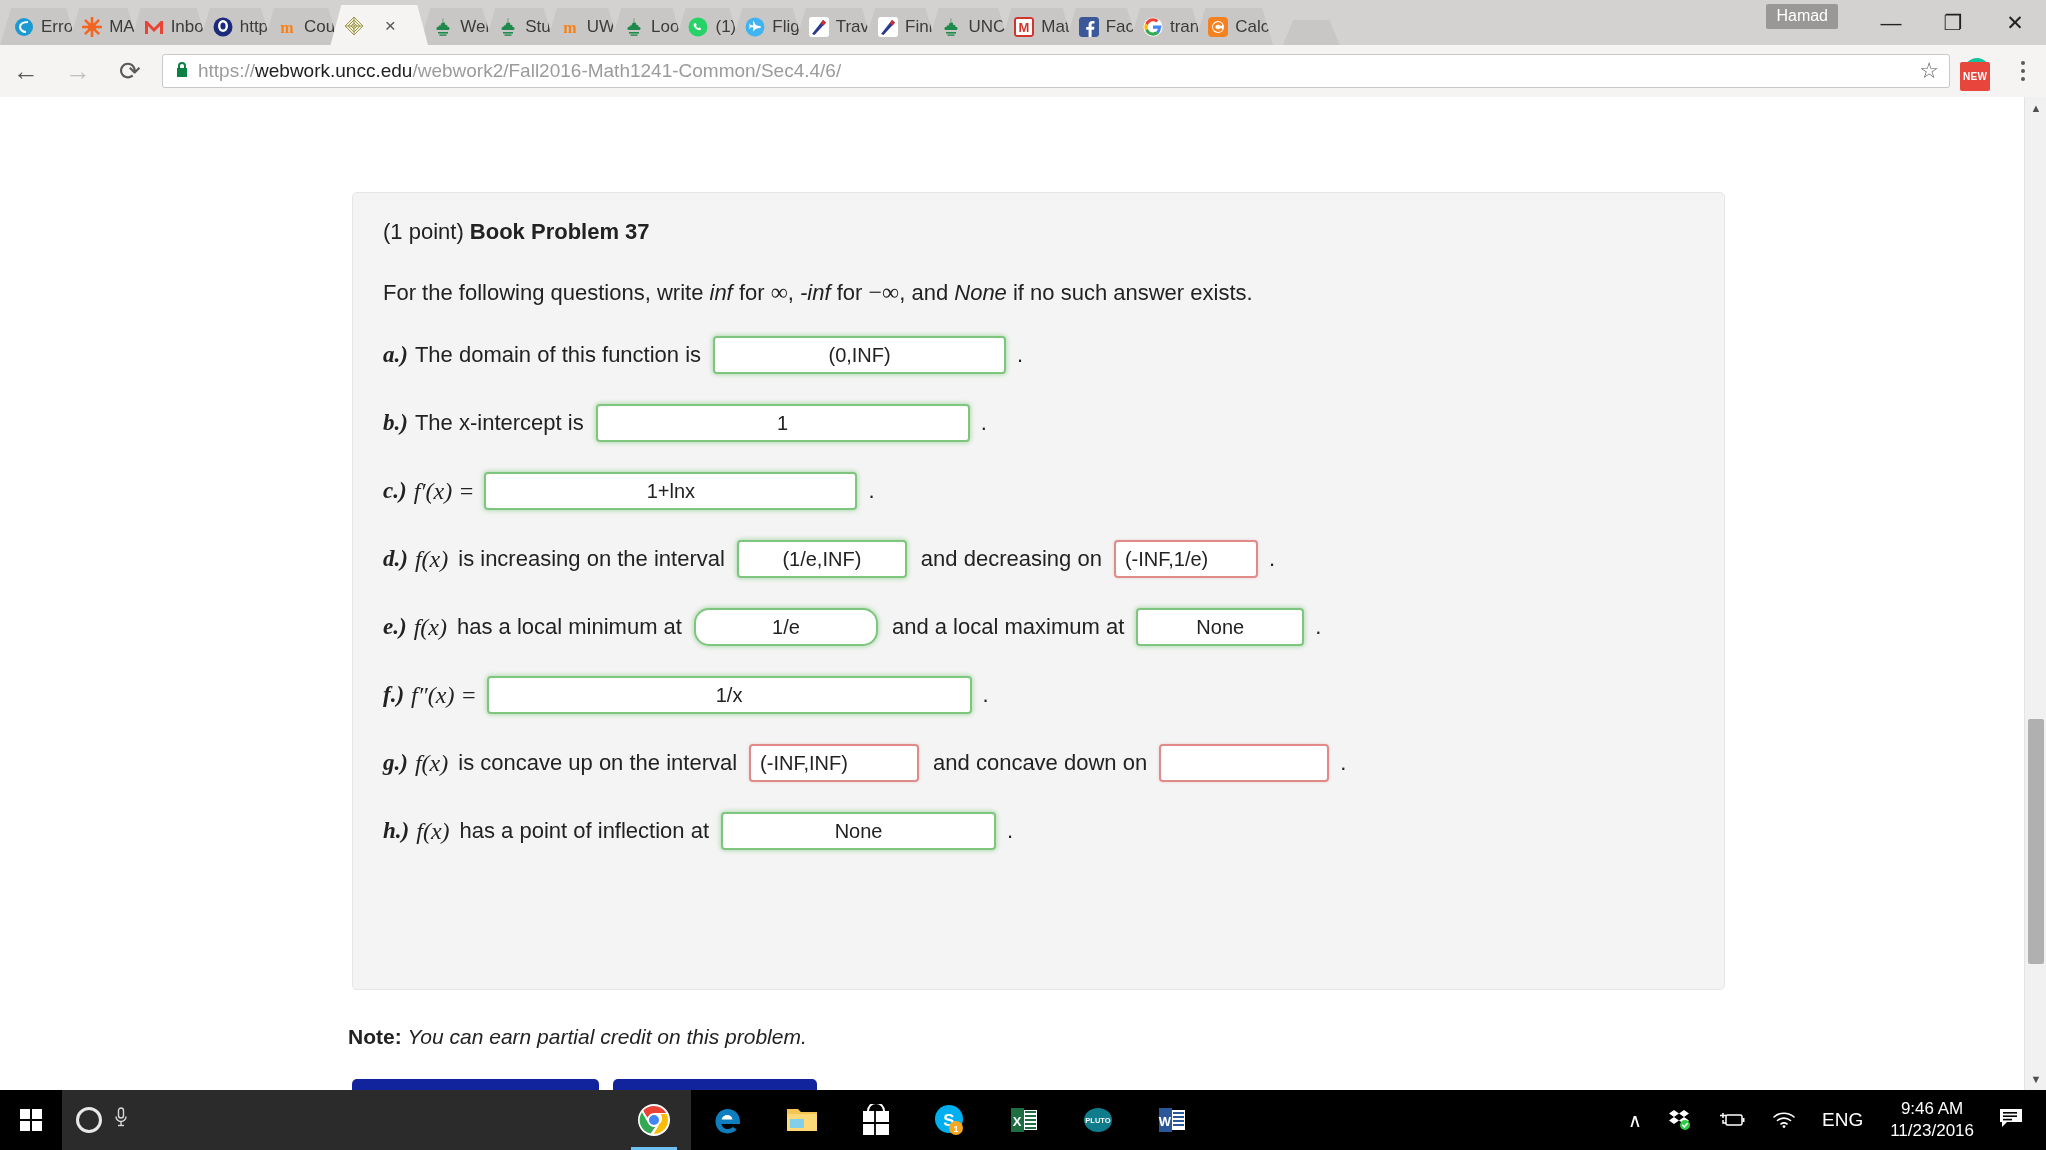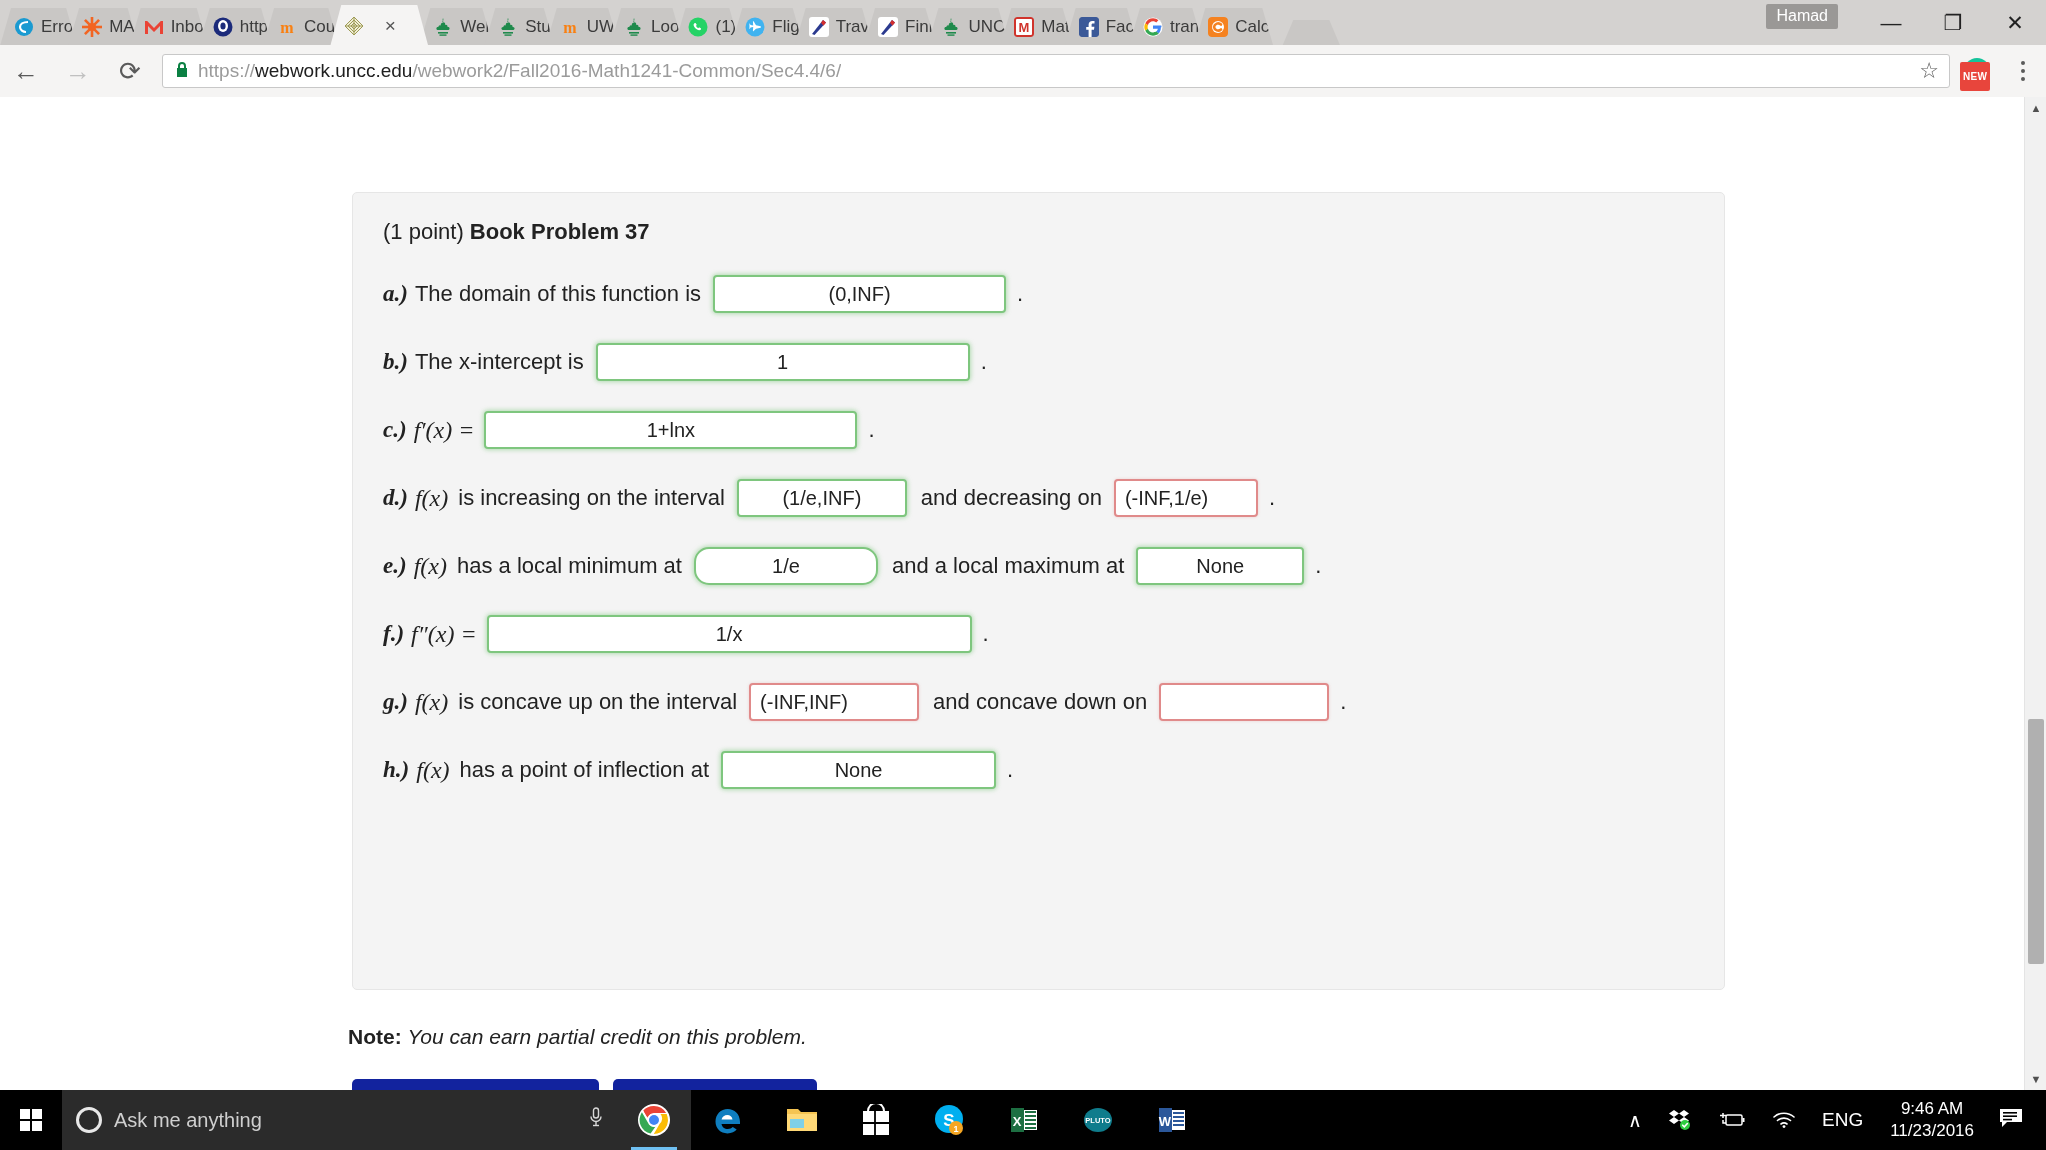--- a/index.html
+++ b/index.html
@@ -435,20 +435,31 @@
 
   <div class="viewport">
 
     <div class="panel">
       <div class="ptitle">
         <span>(1 point)</span>
         <b>Book Problem 37</b>
       </div>
 
 
+      <div class="prow">
+        <span>For the following questions, write</span>
+        <i>inf</i>
+        <span>for</span>
+        <span class="mathr">∞</span><span>,</span>
+        <i>-inf</i>
+        <span>for</span>
+        <span class="mathr">−∞</span><span>, and</span>
+        <i>None</i>
+        <span>if no such answer exists.</span>
+      </div>
 
       <div id="questions-container">
           <div class="qrow">
             <span class="qlabel">a.)</span>
             <span class="qtext">The domain of this function is</span>
             <input class="ansbox ok" style="width: 293px;" value="(0,INF)">
             <span class="period">.</span>
           </div>
           <div class="qrow">
             <span class="qlabel">b.)</span>
@@ -530,21 +541,20 @@
   <div class="startbtn">
     <span class="winlogo">
         <span></span>
         <span></span>
         <span></span>
         <span></span>
       </span>
   </div>
   <div class="cortana">
     <span class="ring"></span>
-    <span class="ph">Ask me anything</span>
     <span class="mic">
       <svg width="14" height="22" viewBox="0 0 14 22" aria-hidden="true">
           <rect x="4.5" y="1" width="5" height="10" rx="2.5" fill="none" stroke="#d8d8d8" stroke-width="1.4"></rect>
           <path d="M2 9.5a5 5 0 0 0 10 0" fill="none" stroke="#d8d8d8" stroke-width="1.4"></path>
           <line x1="7" y1="14.5" x2="7" y2="18" stroke="#d8d8d8" stroke-width="1.4"></line>
           <line x1="4" y1="18.5" x2="10" y2="18.5" stroke="#d8d8d8" stroke-width="1.4"></line>
         </svg>
     </span>
   </div>
   <div class="tasks" id="taskbar-apps">

